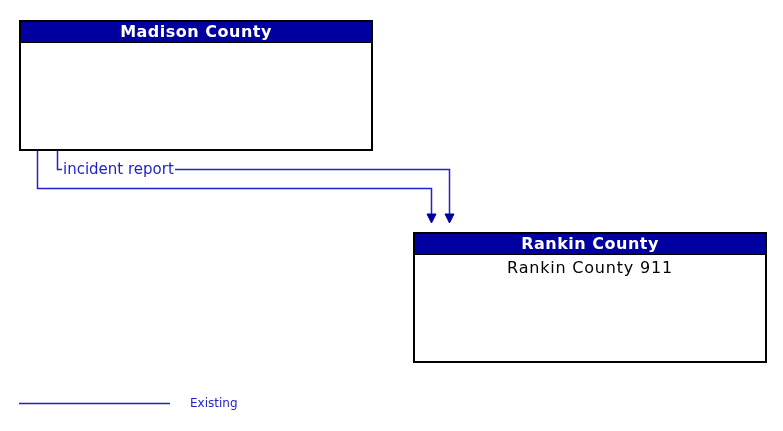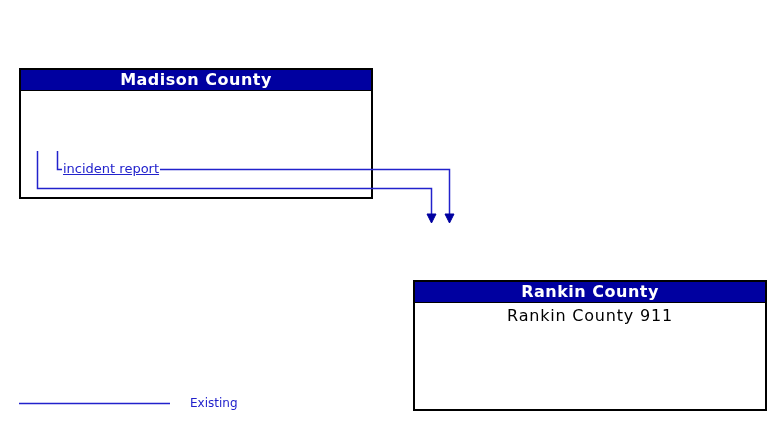--- a/index.html
+++ b/index.html
@@ -24,21 +24,20 @@
     background: var(--background);
     overflow: hidden;
   }
   .entity-box {
     position: absolute;
     box-sizing: border-box;
     border: 2px solid var(--border);
     background: var(--background);
     width: 354px;
     height: 131px;
-    margin-top: 48px;
   }
   .entity-box .box-header {
     box-sizing: border-box;
     height: 21px;
     background: var(--header-bg);
     color: var(--header-text);
     border-bottom: 1px solid var(--border);
     font-size: 16px;
     font-weight: bold;
     letter-spacing: 0.5px;
@@ -75,26 +74,25 @@
     stroke-width: 1;
   }
   .legend-stroke {
     stroke: var(--line);
     stroke-width: 1.5;
   }
   .flow-label {
     position: absolute;
     background: var(--background);
     color: var(--line);
-    font-size: 13px;
+    font-size: 15px;
     line-height: 16px;
     height: 16px;
     white-space: nowrap;
     padding: 0 1px;
-    text-decoration: underline;
   }
   #flow-label-incident { left: 62px; top: 161px; }
   #flow-label-threat   { left: 42px; top: 180px; }
   .legend-label {
     position: absolute;
     left: 190px;
     top: 395px;
     color: var(--line);
     font-size: 12px;
     line-height: 17px;

